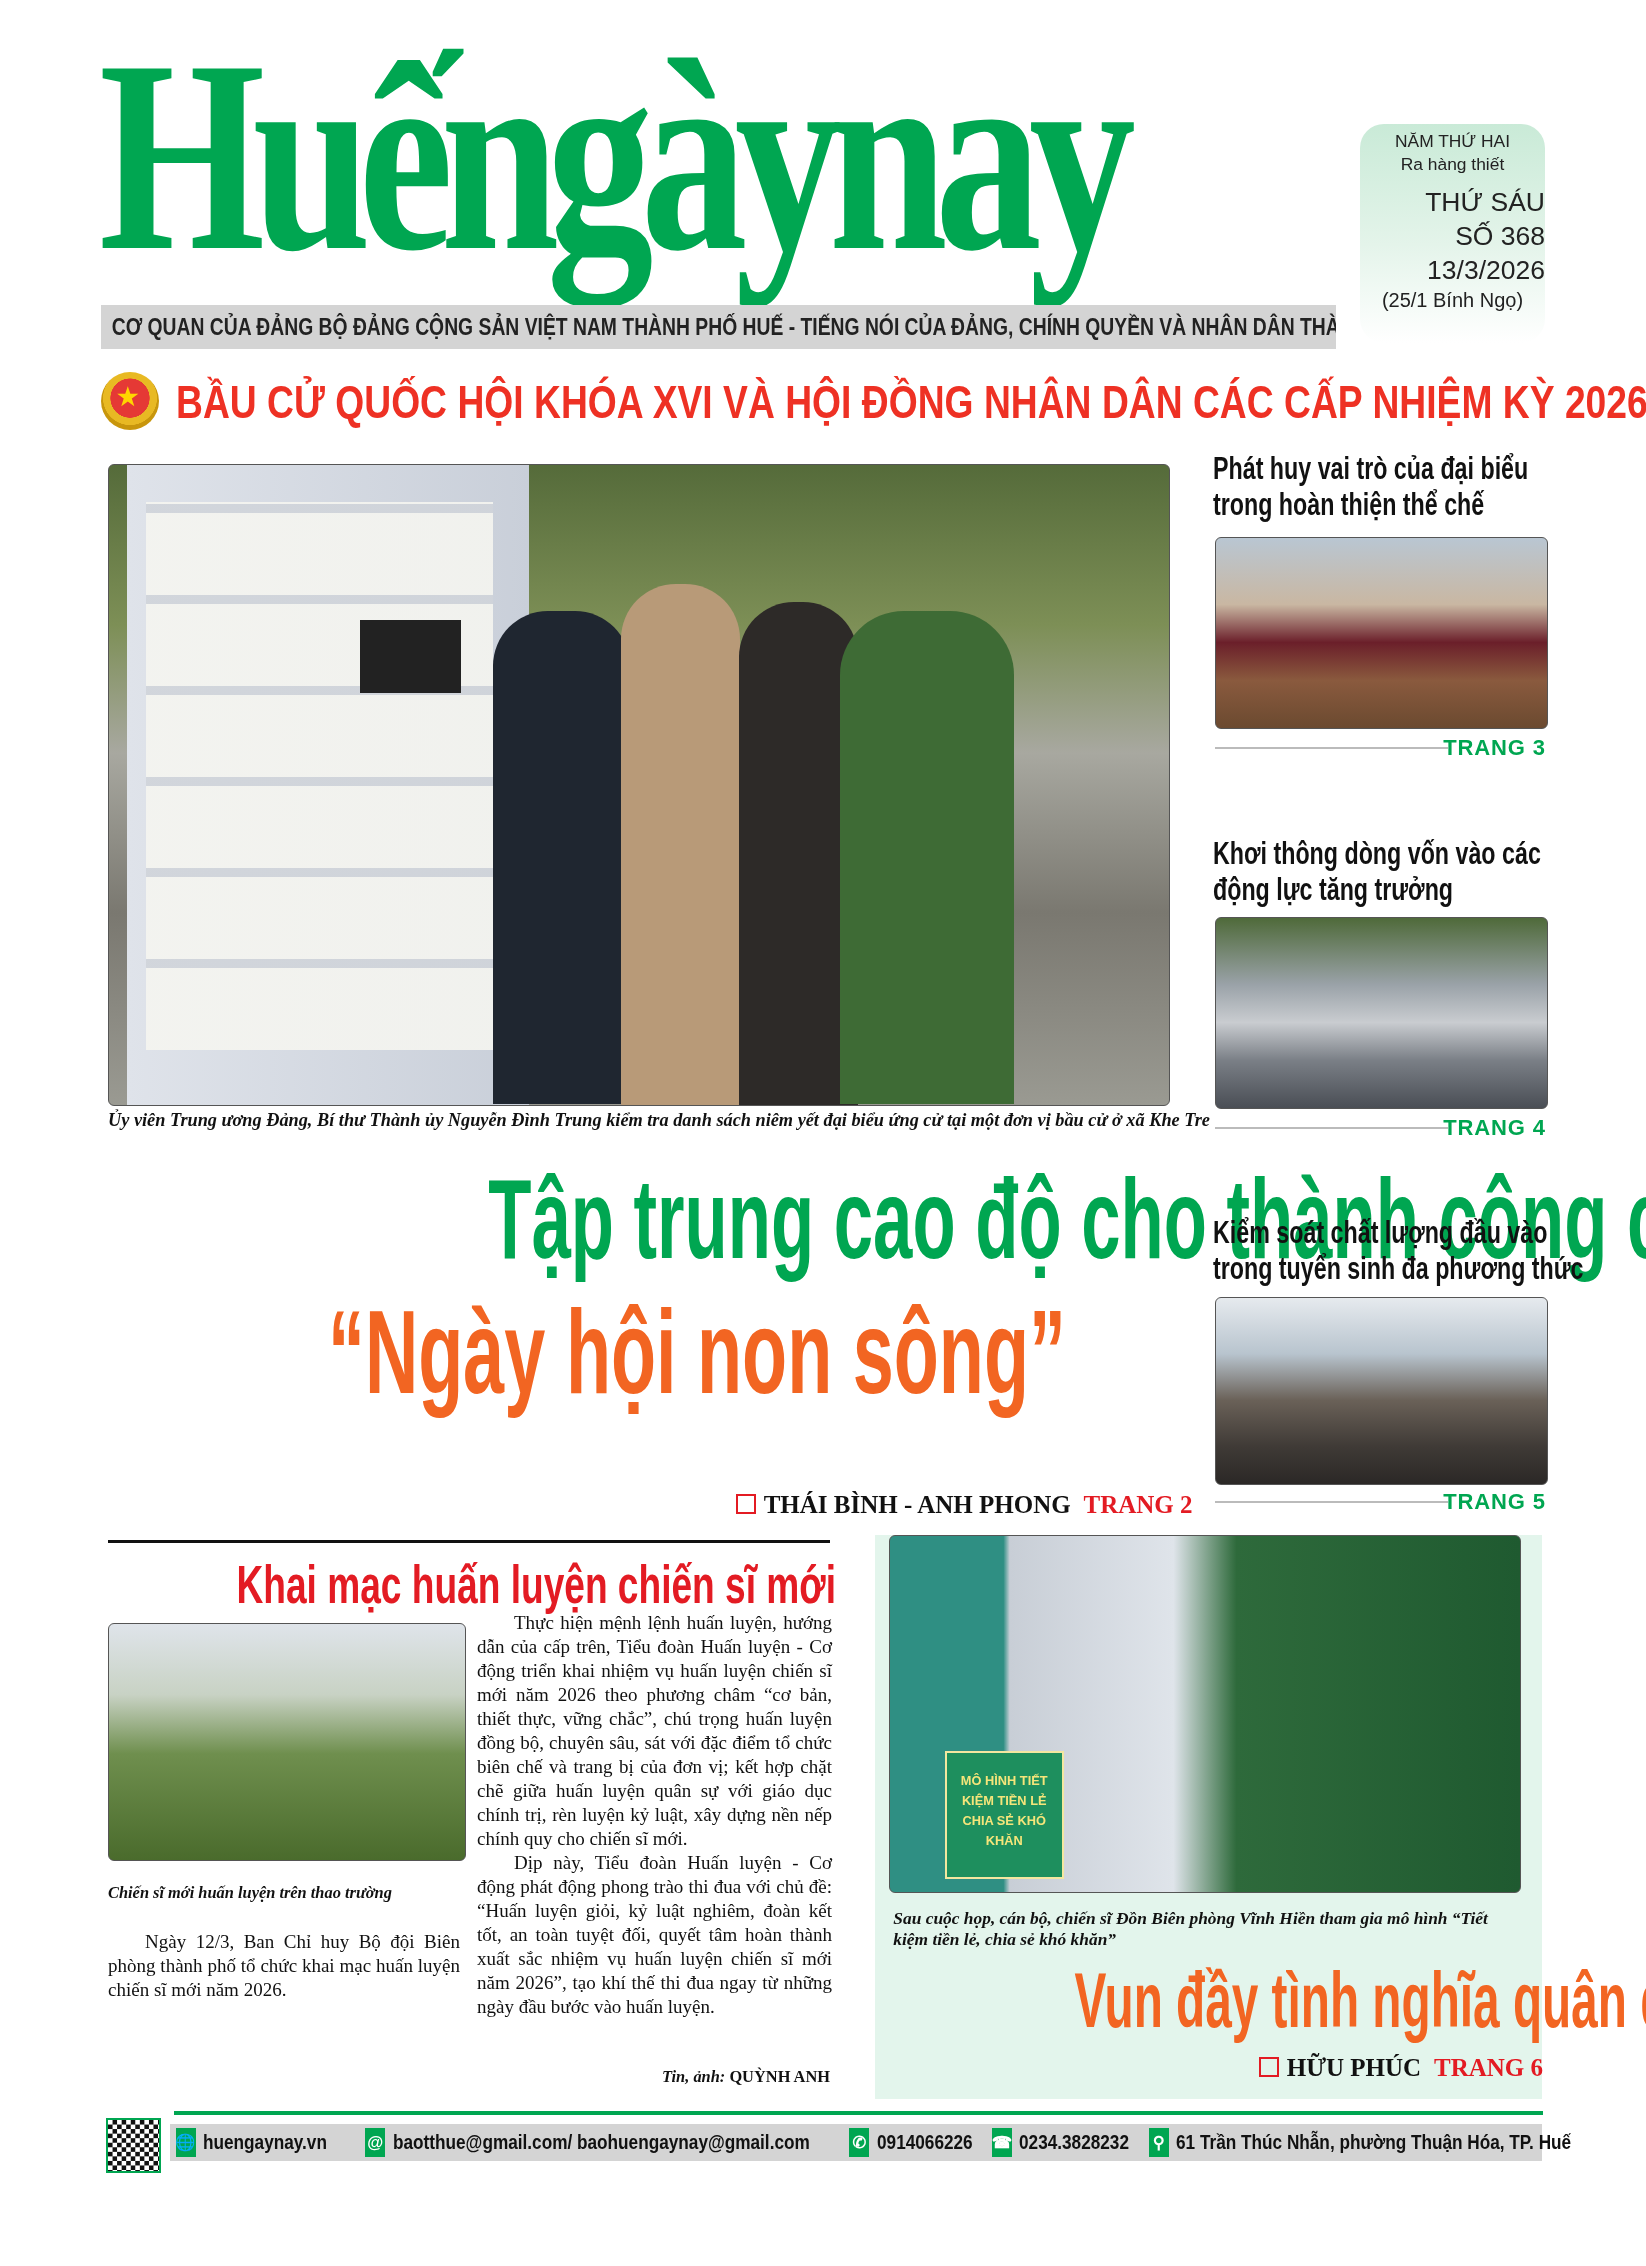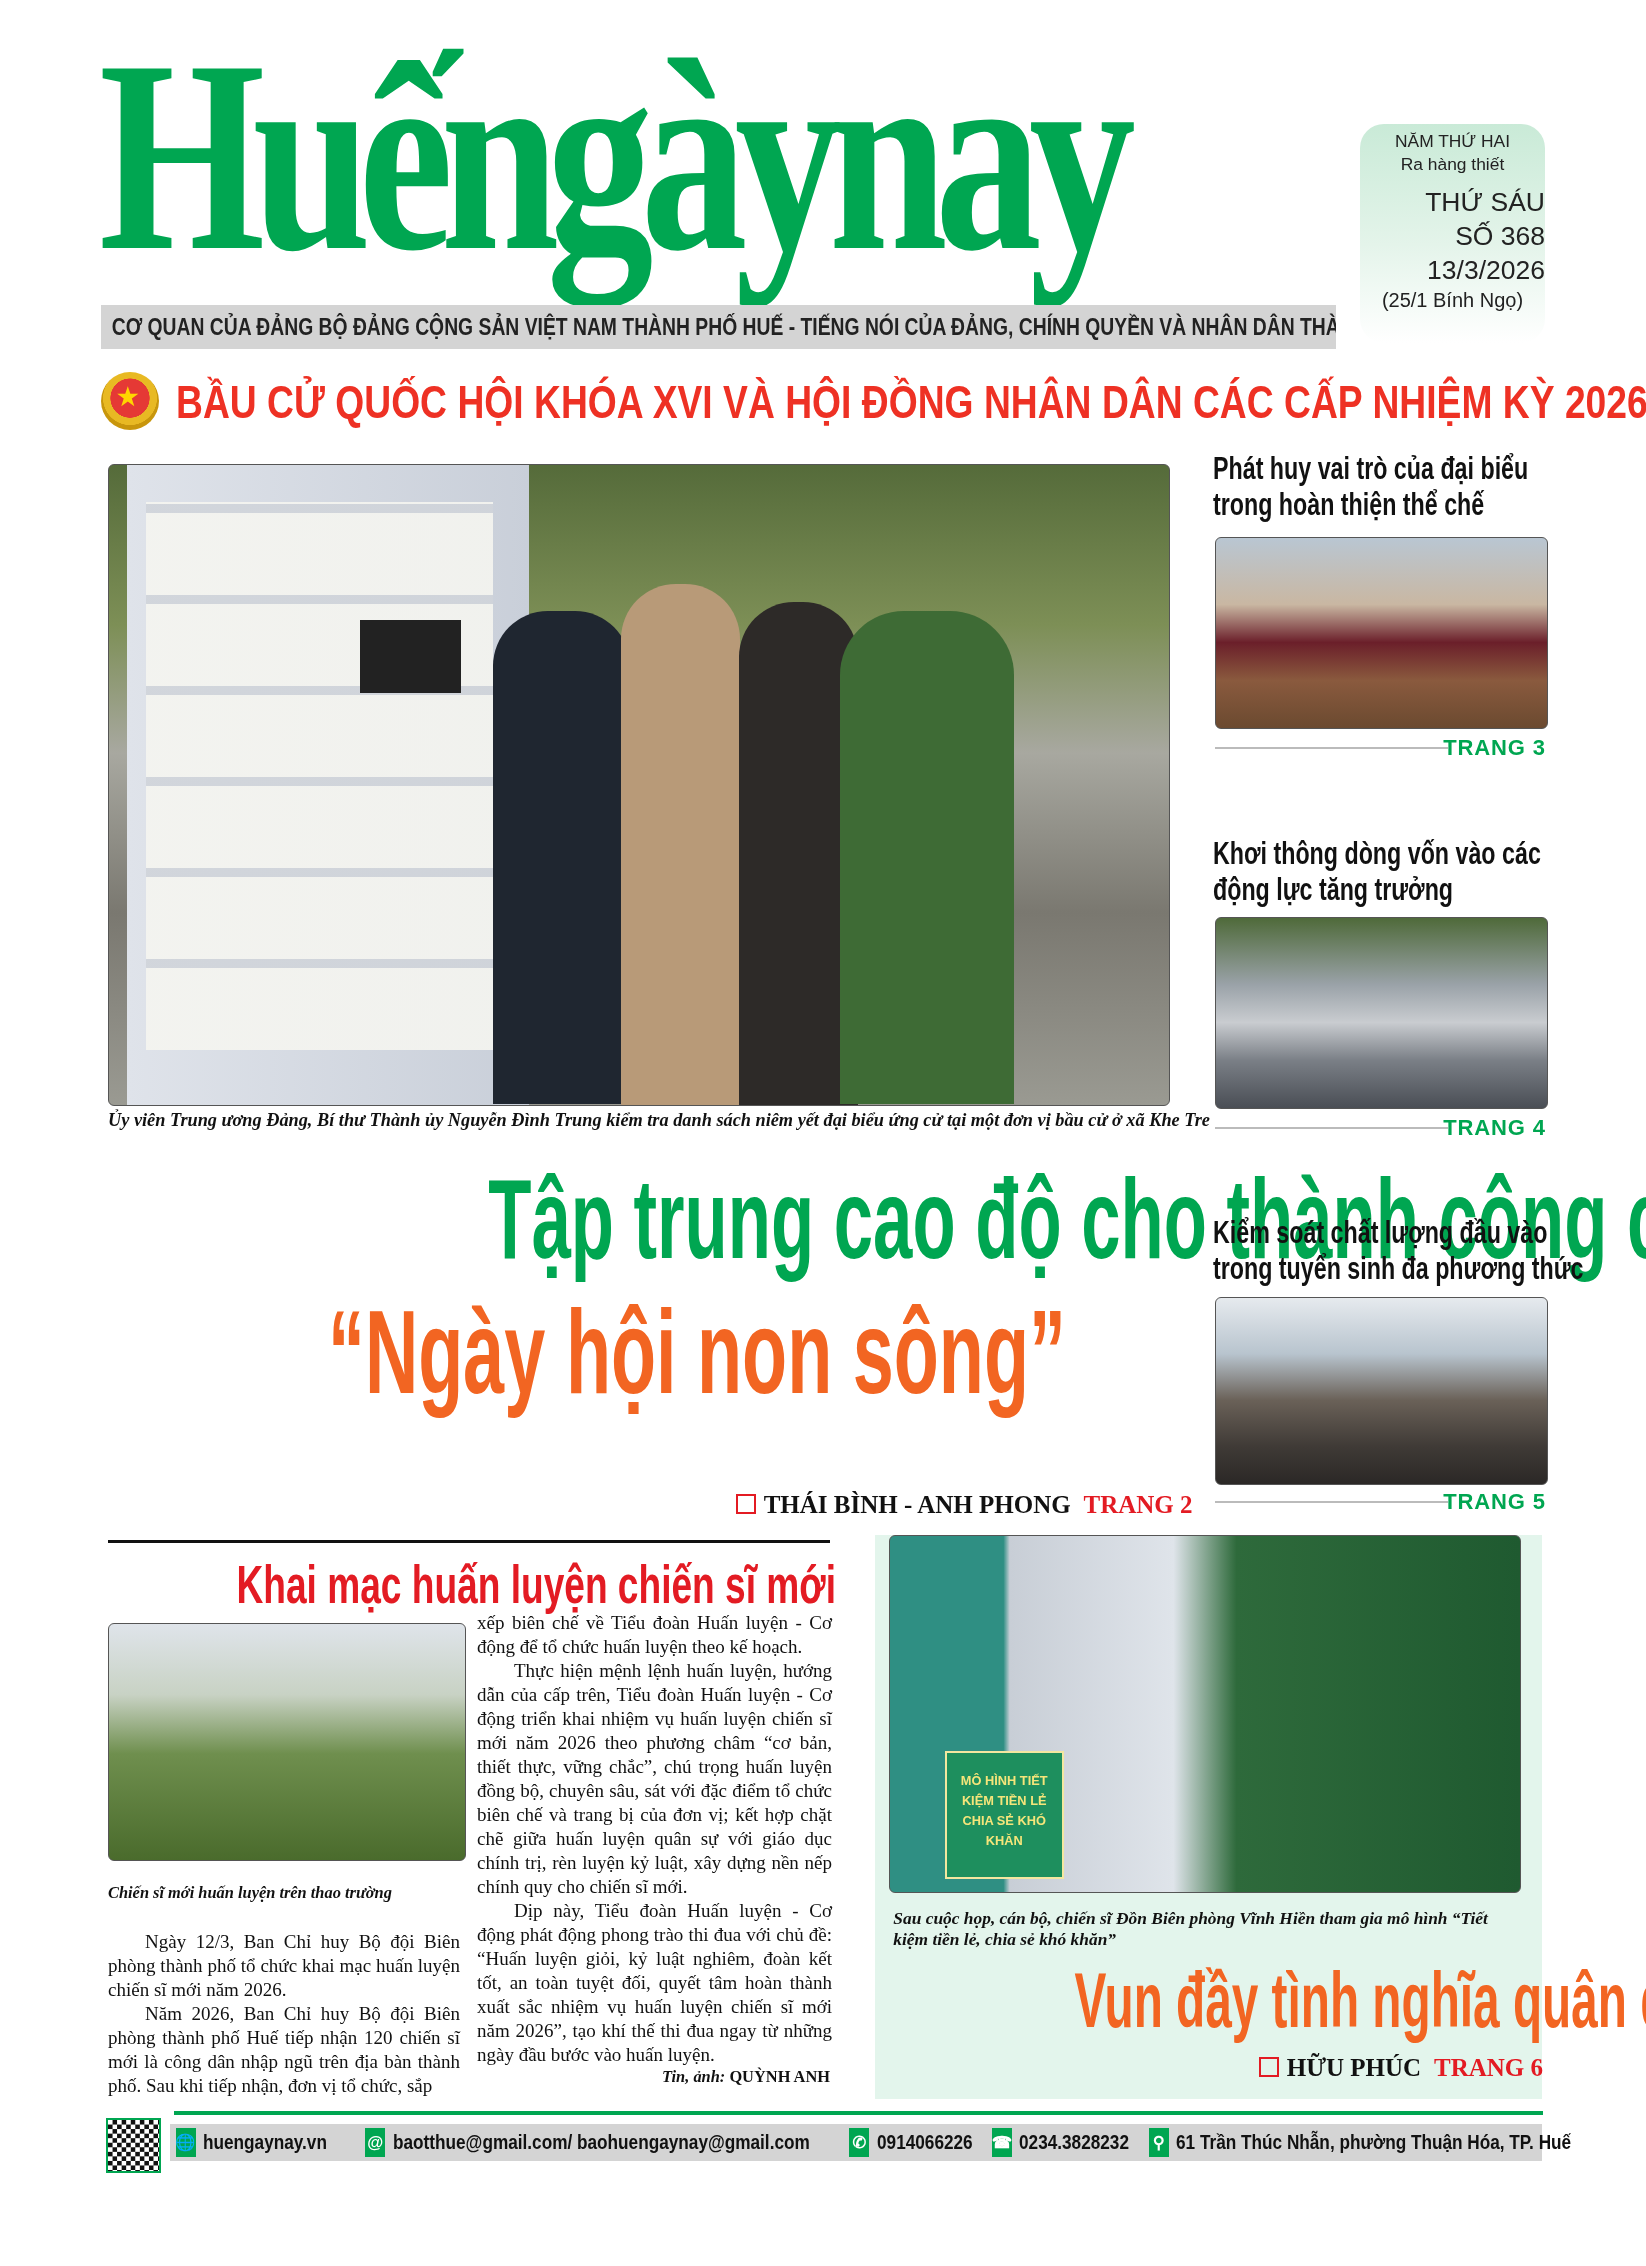--- a/index.html
+++ b/index.html
@@ -153,24 +153,22 @@
   <div class="label">TRANG 5</div>
 </div>
 
 <div class="abs rule-black"></div>
 <div class="abs article-title"><span>Khai mạc huấn luyện chiến sĩ mới</span></div>
 <div class="abs photo article-photo"></div>
 <div class="abs caption article-caption">Chiến sĩ mới huấn luyện trên thao trường</div>
 
 <div class="abs body-text col1">
   <p class="ind">Ngày 12/3, Ban Chỉ huy Bộ đội Biên phòng thành phố tổ chức khai mạc huấn luyện chiến sĩ mới năm 2026.</p>
-  <p class="ind">Năm 2026, Ban Chỉ huy Bộ đội Biên phòng thành phố Huế tiếp nhận 120 chiến sĩ mới là công dân nhập ngũ trên địa bàn thành phố. Sau khi tiếp nhận, đơn vị tổ chức, sắp</p>
 </div>
 <div class="abs body-text col2">
-  <p>xếp biên chế về Tiểu đoàn Huấn luyện - Cơ động để tổ chức huấn luyện theo kế hoạch.</p>
   <p class="ind">Thực hiện mệnh lệnh huấn luyện, hướng dẫn của cấp trên, Tiểu đoàn Huấn luyện - Cơ động triển khai nhiệm vụ huấn luyện chiến sĩ mới năm 2026 theo phương châm “cơ bản, thiết thực, vững chắc”, chú trọng huấn luyện đồng bộ, chuyên sâu, sát với đặc điểm tổ chức biên chế và trang bị của đơn vị; kết hợp chặt chẽ giữa huấn luyện quân sự với giáo dục chính trị, rèn luyện kỷ luật, xây dựng nền nếp chính quy cho chiến sĩ mới.</p>
   <p class="ind">Dịp này, Tiểu đoàn Huấn luyện - Cơ động phát động phong trào thi đua với chủ đề: “Huấn luyện giỏi, kỷ luật nghiêm, đoàn kết tốt, an toàn tuyệt đối, quyết tâm hoàn thành xuất sắc nhiệm vụ huấn luyện chiến sĩ mới năm 2026”, tạo khí thế thi đua ngay từ những ngày đầu bước vào huấn luyện.</p>
 </div>
 <div class="abs article-byline">
   <i>Tin, ảnh:</i> <b>QUỲNH ANH</b>
 </div>
 
 <div class="abs feature">
   <div class="abs photo feature-photo">
     <div class="sign">MÔ HÌNH TIẾT KIỆM TIỀN LẺ CHIA SẺ KHÓ KHĂN</div>

